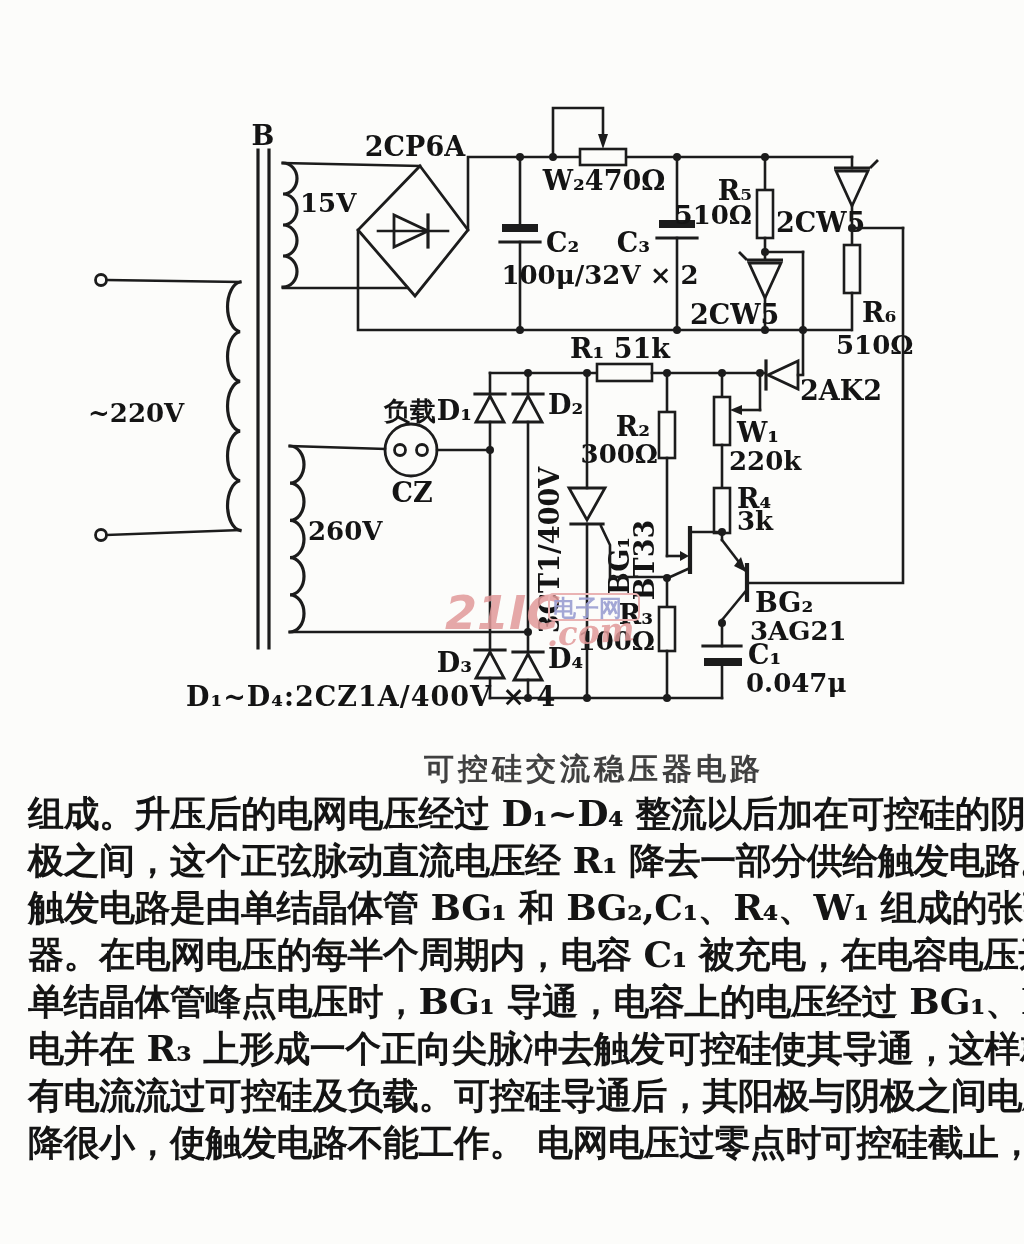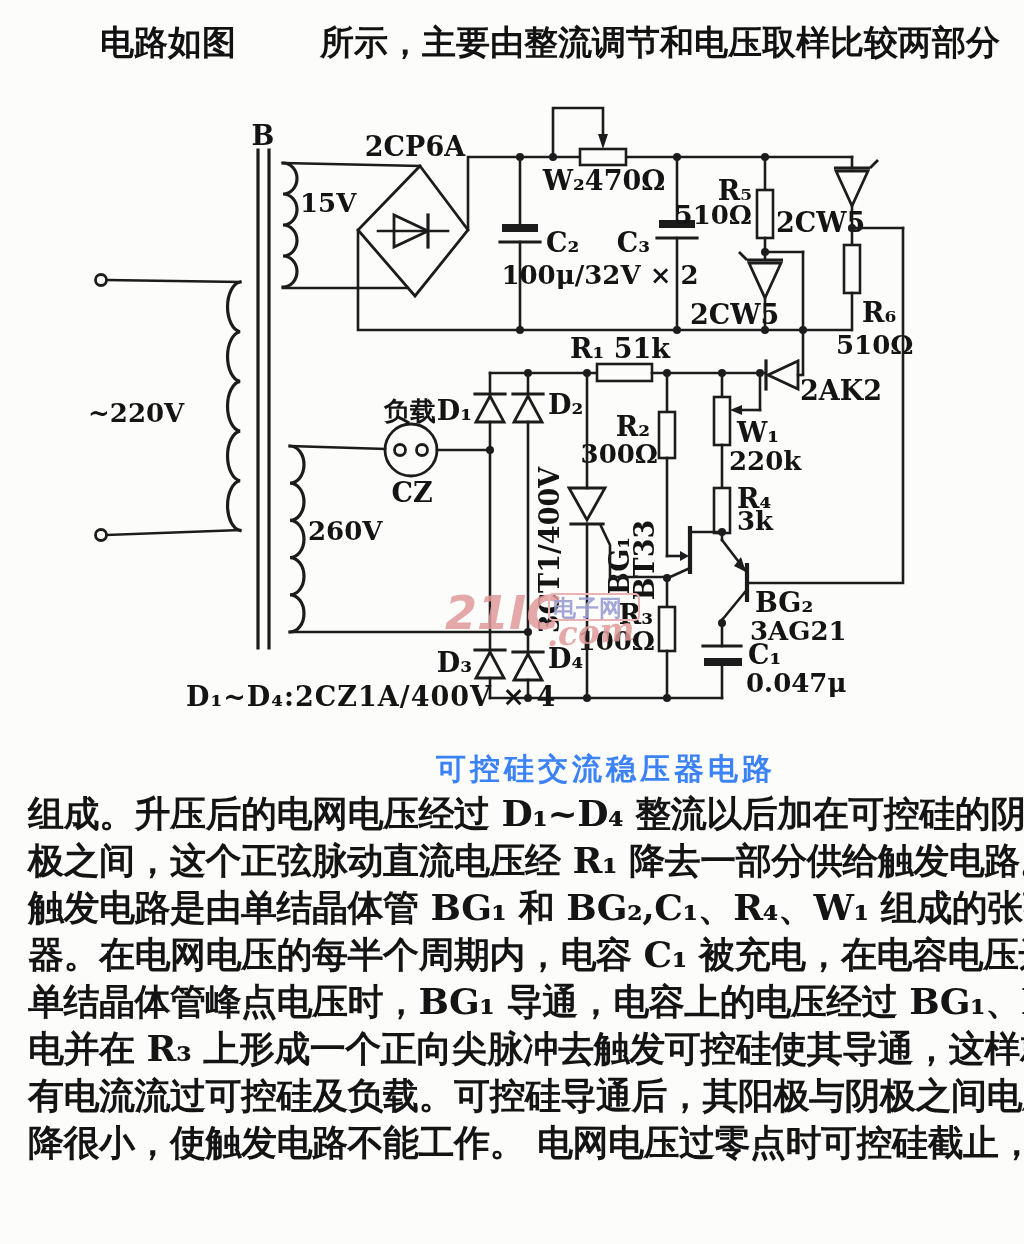--- a/index.html
+++ b/index.html
@@ -20,37 +20,34 @@
   .comp{stroke:#1c1c1c;stroke-width:2.8;fill:none;}
   .compw{stroke:#1c1c1c;stroke-width:2.6;fill:#fcfcfa;}
   .fillk{fill:#1c1c1c;stroke:none;}
   .bar4{stroke:#1c1c1c;stroke-width:4.2;fill:none;stroke-linecap:butt;}
   .lbl{font-family:"DejaVu Serif","Liberation Serif",serif;font-size:26px;fill:#141414;font-weight:600;}
   .lbl-b{font-family:"DejaVu Serif","Liberation Serif",serif;font-size:27px;fill:#141414;font-weight:700;}
   .lbl-cn{font-family:"DejaVu Sans","Liberation Sans",sans-serif;font-size:26px;fill:#141414;font-weight:700;}
   .wm-pink{fill:#e29a9a;opacity:.85;}
   .wm-purple{fill:#9a9ed2;opacity:.9;}
   #caption{
-    position:absolute;top:749px;left:436px;font-size:30px;font-weight:700;
-    letter-spacing:4px;color:#3b82f6;white-space:nowrap;
+    position:absolute;top:749px;left:424px;font-size:30px;font-weight:700;
+    letter-spacing:4px;color:#404040;white-space:nowrap;
   }
   #bodytext{position:absolute;top:790px;left:28px;width:975px;}
   #bodytext p{
     margin:0;font-size:36px;line-height:47px;font-weight:600;
     letter-spacing:-0.5px;white-space:nowrap;color:#141414;
   }
 </style>
 </head>
 <body>
 
 <div id="page">
 
-  <div id="heading">
-    <span>电路如图</span><span class="gap">所示，主要由整流调节和电压取样比较两部分</span>
-  </div>
 
   <svg id="schematic" width="1024" height="745" viewBox="0 0 1024 745">
 
     <g>
       <circle class="comp" cx="101" cy="280" r="5.5"></circle>
       <circle class="comp" cx="101" cy="535" r="5.5"></circle>
       <line class="wire" x1="107" y1="280" x2="240" y2="282"></line>
       <line class="wire" x1="107" y1="535" x2="240" y2="530"></line>
       <path class="wire-th" d="M240,282 a14,25 0 0,0 0,49.7 a14,25 0 0,0 0,49.7 a14,25 0 0,0 0,49.7 a14,25 0 0,0 0,49.7 a14,25 0 0,0 0,49.7"></path>
       <line class="wire-th" x1="258" y1="150" x2="258" y2="648"></line>

